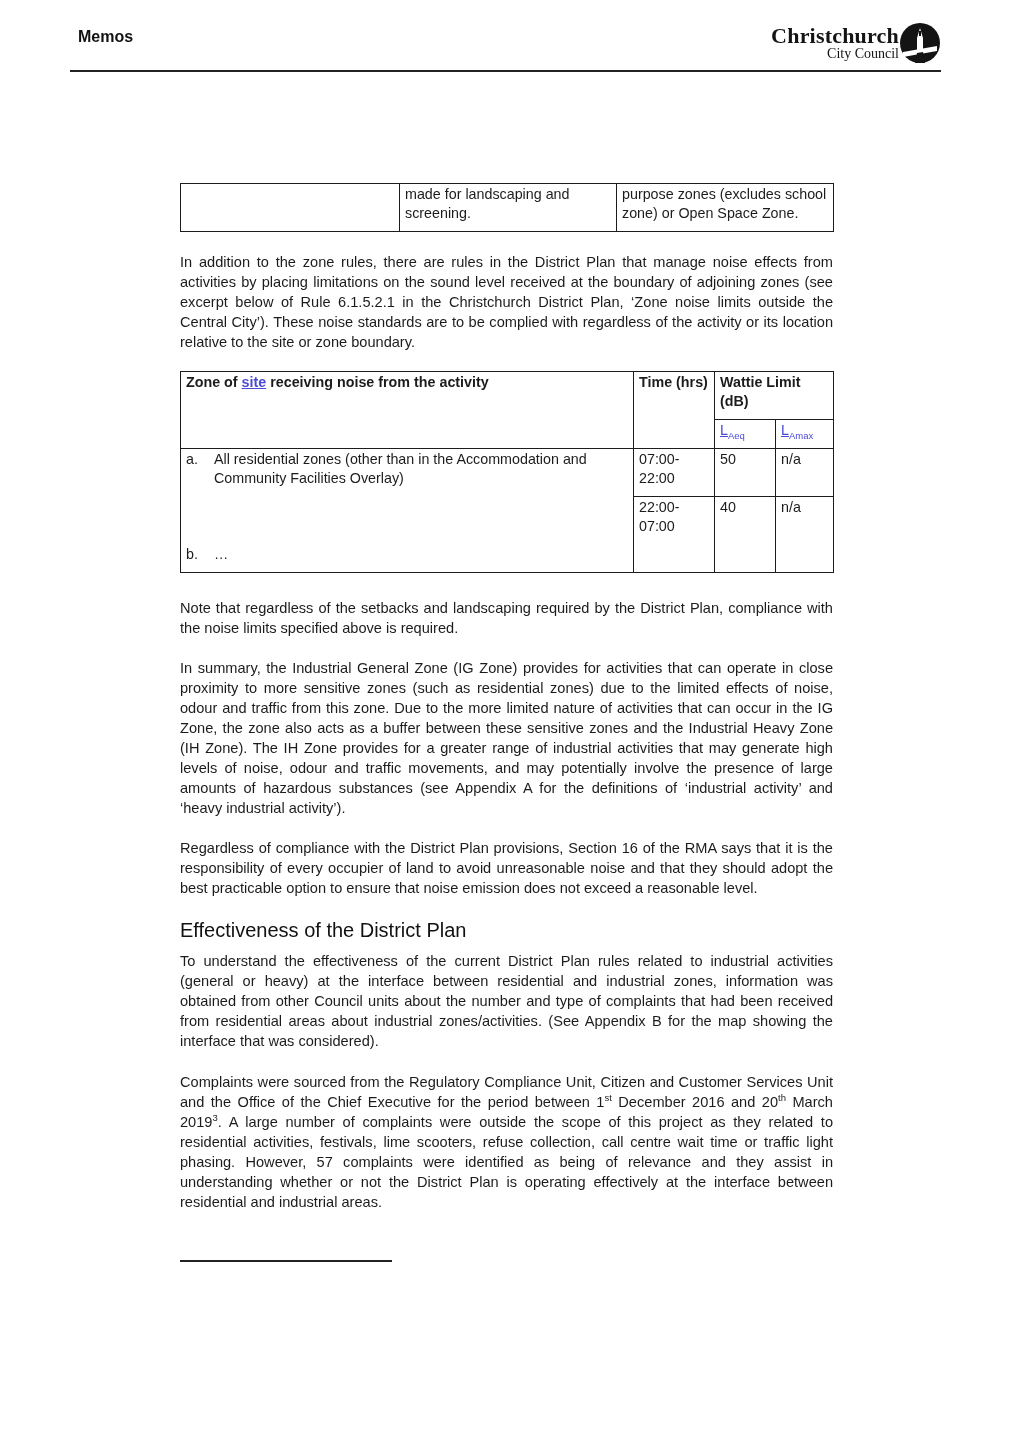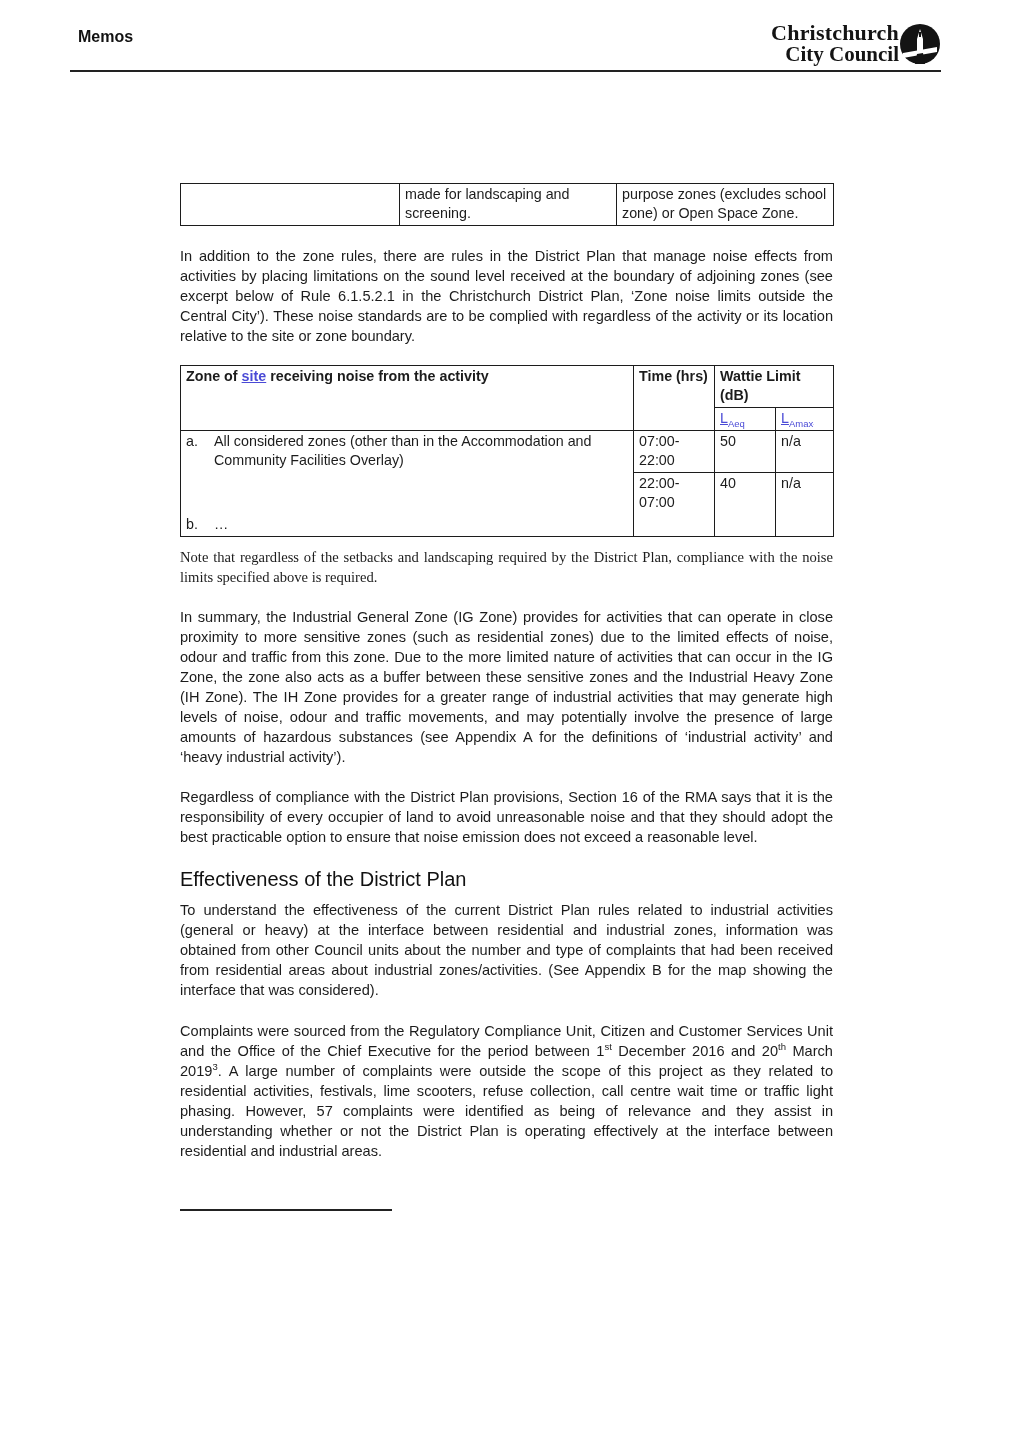--- a/index.html
+++ b/index.html
@@ -39,21 +39,21 @@
     align-items: center;
   }
   .logo-text {
     text-align: right;
     font-family: "Liberation Serif", "DejaVu Serif", serif;
     font-weight: bold;
     color: #141414;
     line-height: 1.02;
   }
   .logo-text .l1 { font-size: 22px; letter-spacing: 0.2px; }
-  .logo-text .l2 { font-size: 21px; font-weight: bold; }
+  .logo-text .l2 { font-size: 14px; font-weight: normal; }
   .logo-mark { width: 42px; height: 42px; display: block; }
   .header-rule {
     position: absolute;
     left: 0; right: 0; top: 70px;
     height: 2px;
     background: #222;
   }
 
   
   .content {
@@ -71,21 +71,21 @@
   sup { font-size: 9.5px; vertical-align: super; line-height: 0; }
   sub { font-size: 9.5px; vertical-align: sub; line-height: 0; }
 
   
   table { border-collapse: collapse; width: 653px; table-layout: fixed; }
   td, th {
     border: 1px solid #1c1c1c;
     font-size: 14.3px;
     line-height: 19px;
     vertical-align: top;
-    padding: 1px 5px 2px 5px;
+    padding: 1px 5px 8px 5px;
     text-align: left;
     font-weight: normal;
     color: #1c1c1c;
   }
   .toptable { margin-top: 111px; }
   .toptable col.c1 { width: 219px; }
   .toptable col.c2 { width: 217px; }
   .toptable col.c3 { width: 217px; }
 
   .noisetable { margin-top: 19px; border-radius: 26px; }
@@ -133,21 +133,21 @@
   .footer-rule { height: 2px; background: #222; }
   .footer-row {
     display: flex;
     justify-content: space-between;
     font-size: 15px;
     color: #111;
     padding-top: 3px;
   }
 
   
-  .mt-note { margin-top: 10px; font-family: Liberation Serif, serif; }
+  .mt-note { margin-top: 25px; }
   .mt-par { margin-top: 20px; }
   .mt-head { margin-top: 21px; }
   .mt-small { margin-top: 9px; }
   .mt-complaints { margin-top: 21px; }
   .mt-fnrule { margin-top: 48px; }
 </style>
 </head>
 <body>
 
 <div class="page">
@@ -203,21 +203,21 @@
         <th colspan="2">Wattie Limit (dB)</th>
       </tr>
       <tr>
         <td><span class="link"><span>L</span><sub>Aeq</sub></span></td>
         <td><span class="link"><span>L</span><sub>Amax</sub></span></td>
       </tr>
       <tr>
         <td rowspan="2" class="no-bottom">
           <div class="zone-item">
             <span class="marker">a.</span>
-            <span class="ztext">All considered zones (other than in the Accommodation and Community Facilities Overlay)</span>
+            <span class="ztext">All residential zones (other than in the Accommodation and Community Facilities Overlay)</span>
           </div>
         </td>
         <td>07:00-22:00</td>
         <td>50</td>
         <td>n/a</td>
       </tr>
       <tr>
         <td class="no-bottom">22:00-07:00</td>
         <td class="no-bottom">40</td>
         <td class="no-bottom">n/a</td>

